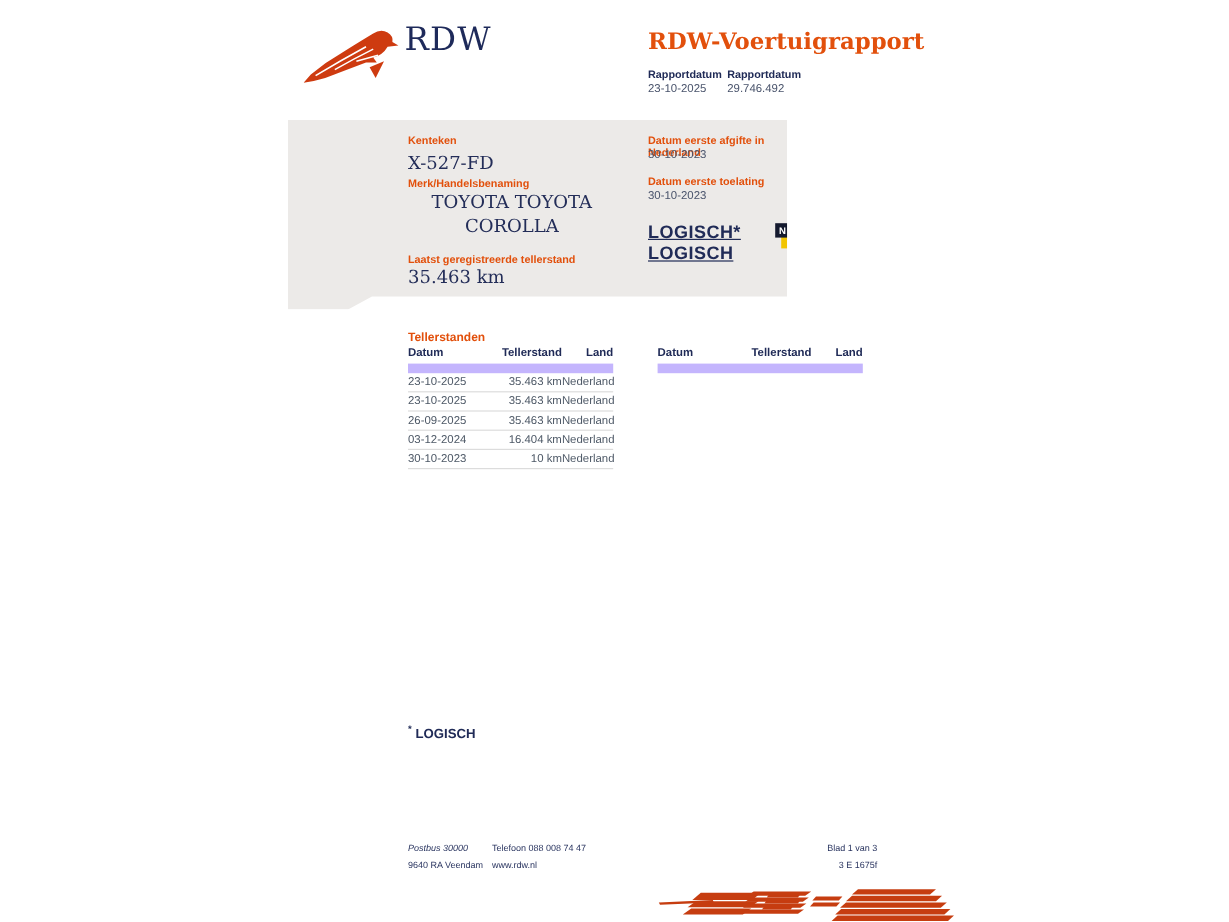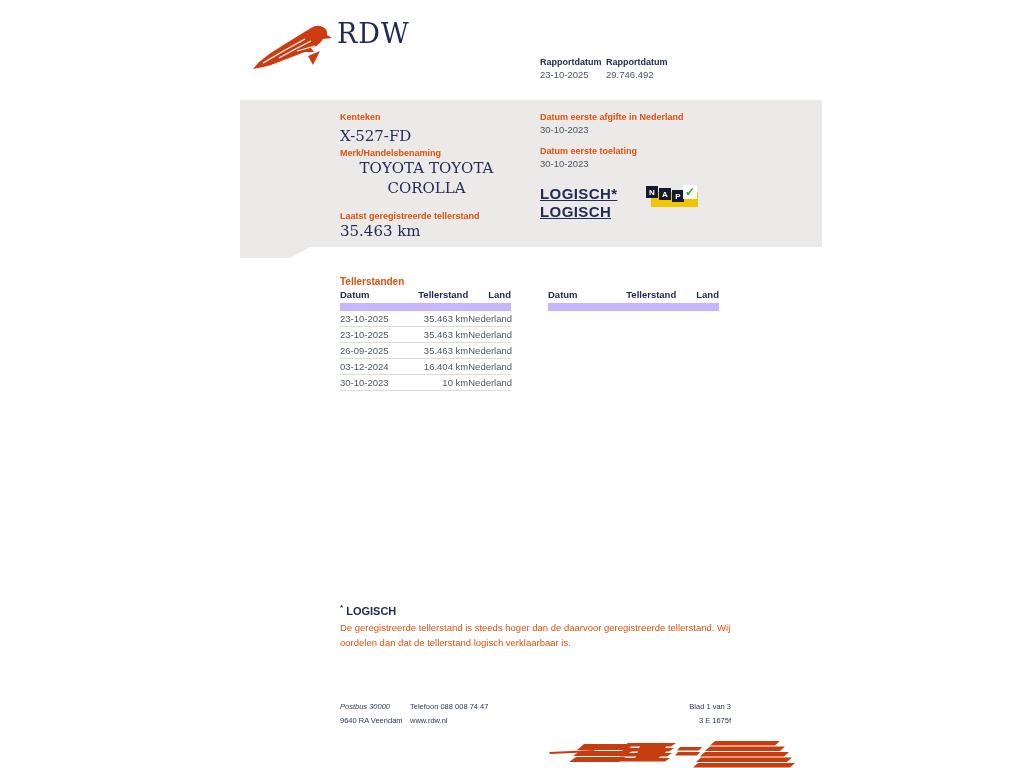--- a/index.html
+++ b/index.html
@@ -7,21 +7,21 @@
   #page{position:relative;width:1024px;height:768px;background:#ffffff;}
   .abs{position:absolute;}
 
   
   #logo-text{left:337px;top:18px;font-family:"DejaVu Serif",serif;font-size:27px;color:#1E2A5A;letter-spacing:1px;}
   #doc-title{left:540px;top:24px;font-family:"DejaVu Serif",serif;font-weight:bold;font-size:19px;color:#E2500C;}
   .meta-label{font-size:9px;font-weight:bold;color:#202B57;}
   .meta-value{font-size:9.5px;color:#49536B;}
 
   
-  #panel{left:240px;top:100px;width:582px;height:158px;background:#ECEAE8;
+  #panel{left:240px;top:100px;width:416px;height:158px;background:#ECEAE8;
     clip-path:polygon(0 0,100% 0,100% 147px,70px 147px,50px 158px,0 158px);}
   .fld-label{font-size:9px;font-weight:bold;color:#E2500C;}
   .fld-serif{font-family:"DejaVu Serif",serif;font-size:15px;color:#232D58;line-height:20px;}
   .fld-sans{font-size:9.5px;color:#49536B;}
   #oordeel{font-size:15px;font-weight:bold;color:#202B57;line-height:18px;letter-spacing:0.4px;}
 
   
   #nap{left:406px;top:84px;width:54px;height:26px;}
   #nap .yellow{position:absolute;left:5px;top:8px;width:47px;height:15px;background:#F2C500;}
   .nap-sq{position:absolute;width:12px;height:12px;background:#141A2E;color:#ffffff;
@@ -65,20 +65,21 @@
 
   <svg id="logo-bird" class="abs" width="82" height="46" viewBox="0 0 82 46">
     <path fill="#CE3B10" d="M0,45 L6,38 Q18,28 32,20 Q48,10 58,4 Q64,0 70,3 Q75,6 74,11 L79,14 L70,15 Q66,22 58,24 L61,28 L52,28 Q36,34 18,41 Q8,44 0,45 Z"></path>
     <path fill="#CE3B10" d="M55,32 L67,27 L60,41 Z"></path>
     <path stroke="#ffffff" stroke-width="1.4" fill="none" d="M10,39 Q30,27 52,15"></path>
     <path stroke="#ffffff" stroke-width="1.2" fill="none" d="M26,34 Q42,25 58,17"></path>
     <path stroke="#ffffff" stroke-width="1.2" fill="none" d="M44,27 L62,22"></path>
   </svg>
   <div class="abs" id="logo-text">RDW</div>
 
+  <div class="abs" id="doc-title">RDW-Voertuigrapport</div>
   <div class="abs meta-label" style="left:540px;top:57px;">Rapportdatum</div>
   <div class="abs meta-label" style="left:606px;top:57px;">Rapportdatum</div>
   <div class="abs meta-value" style="left:540px;top:69px;">23-10-2025</div>
   <div class="abs meta-value" style="left:606px;top:69px;">29.746.492</div>
 
   <div class="abs" id="panel">
     <div class="abs fld-label" style="left:100px;top:12px;">Kenteken</div>
     <div class="abs fld-serif" style="left:100px;top:26px;">X-527-FD</div>
     <div class="abs fld-label" style="left:100px;top:48px;">Merk/Handelsbenaming</div>
     <div class="abs fld-serif" style="left:104px;top:58px;width:165px;text-align:center;">TOYOTA TOYOTA COROLLA</div>
@@ -144,21 +145,20 @@
   <div class="abs tbl" id="tbl2">
     <div class="t-head">
       <div class="t-cell c0">Datum</div>
       <div class="t-cell c1">Tellerstand</div>
       <div class="t-cell c2">Land</div>
     </div>
     <div></div>
   </div>
 
   <div class="abs" id="footnote-title"><sup>*</sup>&nbsp;<span>LOGISCH</span></div>
-  <div class="abs" id="footnote-text">De geregistreerde tellerstand is steeds hoger dan de daarvoor geregistreerde tellerstand. Wij oordelen dan dat de tellerstand logisch verklaarbaar is.</div>
 
   <div class="abs foot" id="foot-addr1">Postbus 30000</div>
   <div class="abs foot" id="foot-addr2">9640 RA Veendam</div>
   <div class="abs foot" id="foot-phone">Telefoon 088 008 74 47</div>
   <div class="abs foot" id="foot-web">www.rdw.nl</div>
   <div class="abs foot" id="foot-page">Blad 1 van 3</div>
   <div class="abs foot" id="foot-code">3 E 1675f</div>
 
   <svg id="deco" class="abs" width="250" height="31" viewBox="0 0 250 31">
     <g fill="#C63D10">

